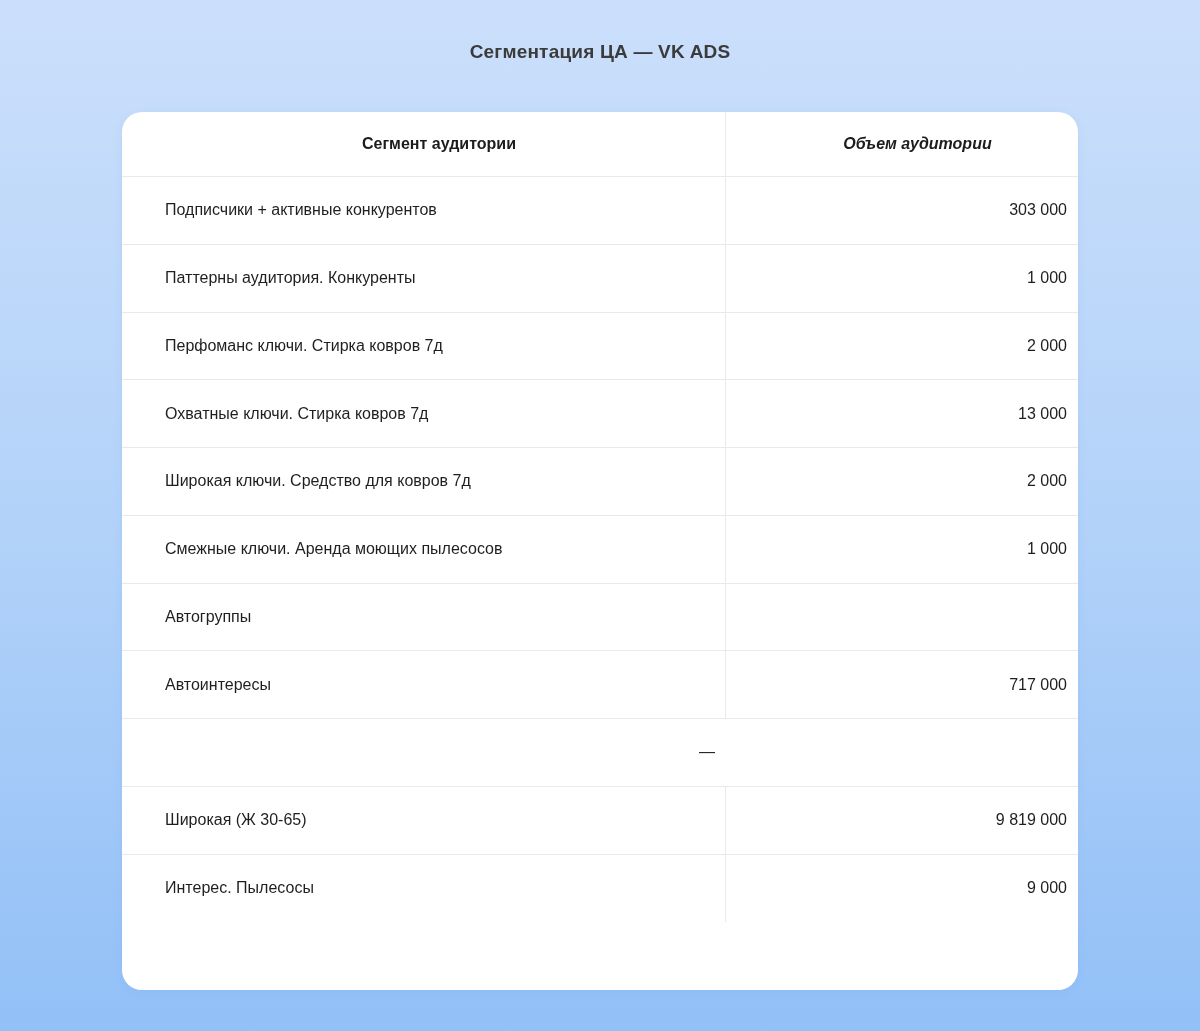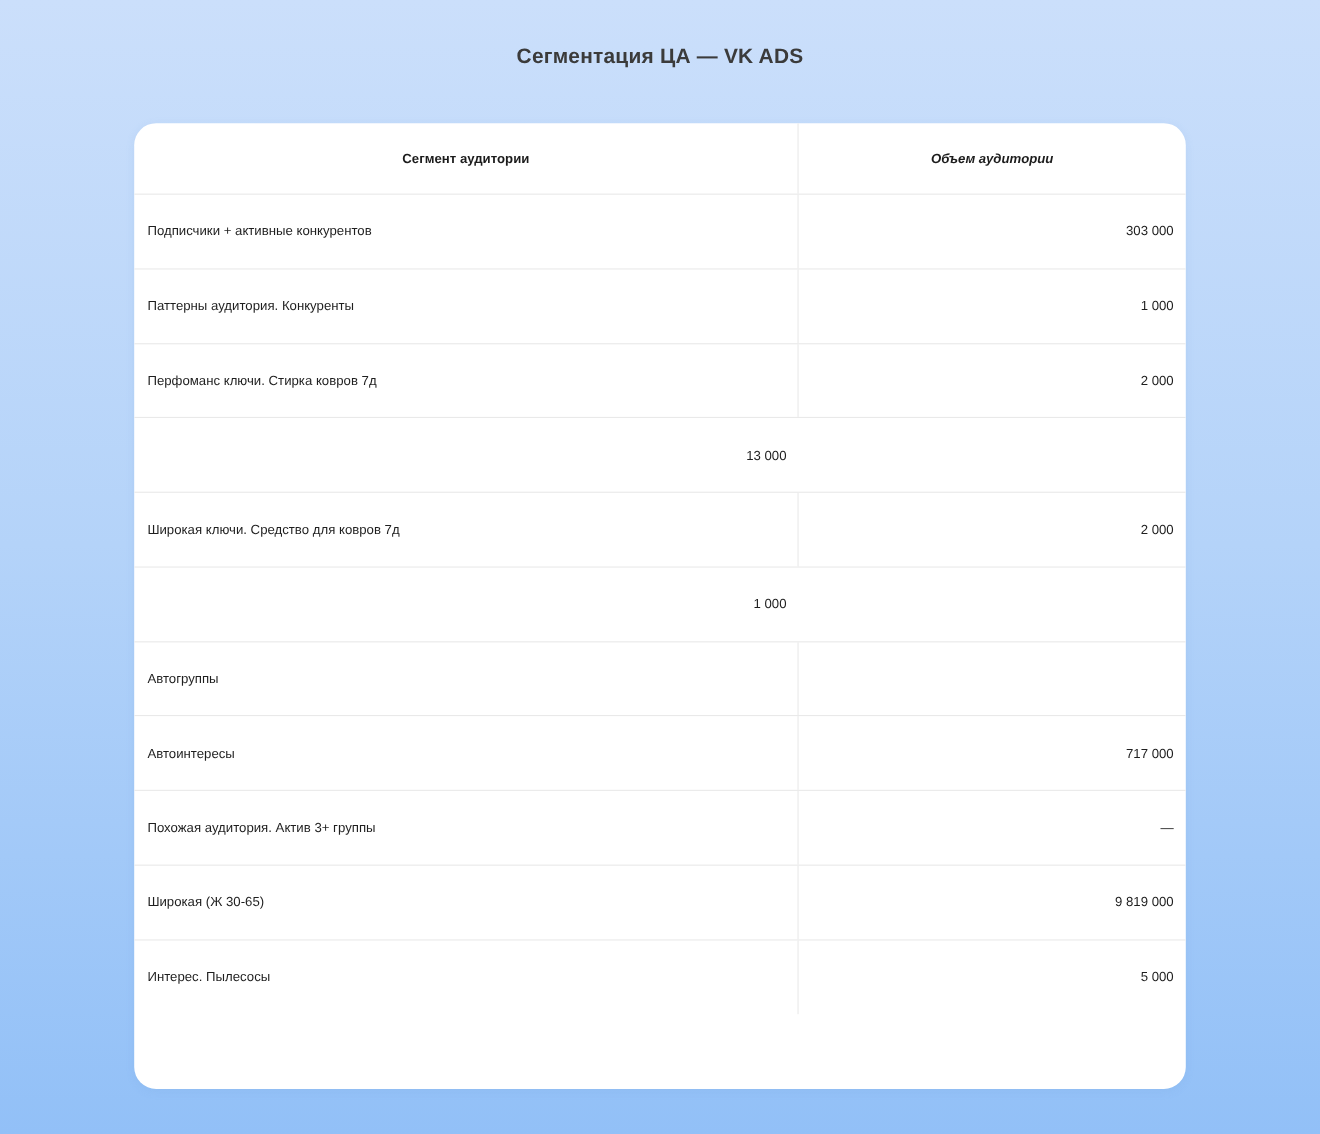--- a/index.html
+++ b/index.html
@@ -38,24 +38,25 @@
   }
   .tr {
     display: grid;
     grid-template-columns: 604px 352px;
     border-bottom: 1px solid #e9e9e9;
   }
   .tr:last-child { border-bottom: none; }
   .td, .th {
     display: flex;
     align-items: center;
-    font-size: 12px;
+    font-size: 16px;
     color: #1f1f1f;
     overflow: hidden;
     white-space: nowrap;
+    margin-left: 31px;
   }
   .th {
     font-weight: 700;
     color: #1c1c1c;
     justify-content: center;
   }
   .cell-segment {
     justify-content: flex-start;
     padding-left: 12px;
     border-right: 1px solid #e9e9e9;
@@ -90,50 +91,51 @@
         <div class="td cell-segment">Паттерны аудитория. Конкуренты</div>
         <div class="td cell-volume">1 000</div>
       </div>
 
       <div class="tr">
         <div class="td cell-segment">Перфоманс ключи. Стирка ковров 7д</div>
         <div class="td cell-volume">2 000</div>
       </div>
 
       <div class="tr">
+        <div class="td cell-segment">Охватные ключи. Стирка ковров 7д</div>
         <div class="td cell-volume">13 000</div>
       </div>
 
       <div class="tr">
         <div class="td cell-segment">Широкая ключи. Средство для ковров 7д</div>
         <div class="td cell-volume">2 000</div>
       </div>
 
       <div class="tr">
+        <div class="td cell-segment">Смежные ключи. Аренда моющих пылесосов</div>
         <div class="td cell-volume">1 000</div>
       </div>
 
       <div class="tr">
         <div class="td cell-segment">Автогруппы</div>
       </div>
 
       <div class="tr">
         <div class="td cell-segment">Автоинтересы</div>
         <div class="td cell-volume">717 000</div>
       </div>
 
       <div class="tr">
-        <div class="td cell-segment">Похожая аудитория. Актив 3+ группы</div>
         <div class="td cell-volume">—</div>
       </div>
 
       <div class="tr">
         <div class="td cell-segment">Широкая (Ж 30-65)</div>
         <div class="td cell-volume">9 819 000</div>
       </div>
 
 
       <div class="tr">
         <div class="td cell-segment">Интерес. Пылесосы</div>
-        <div class="td cell-volume">5 000</div>
+        <div class="td cell-volume">9 000</div>
       </div>
     </div>
 </div>
 
 </body></html>

